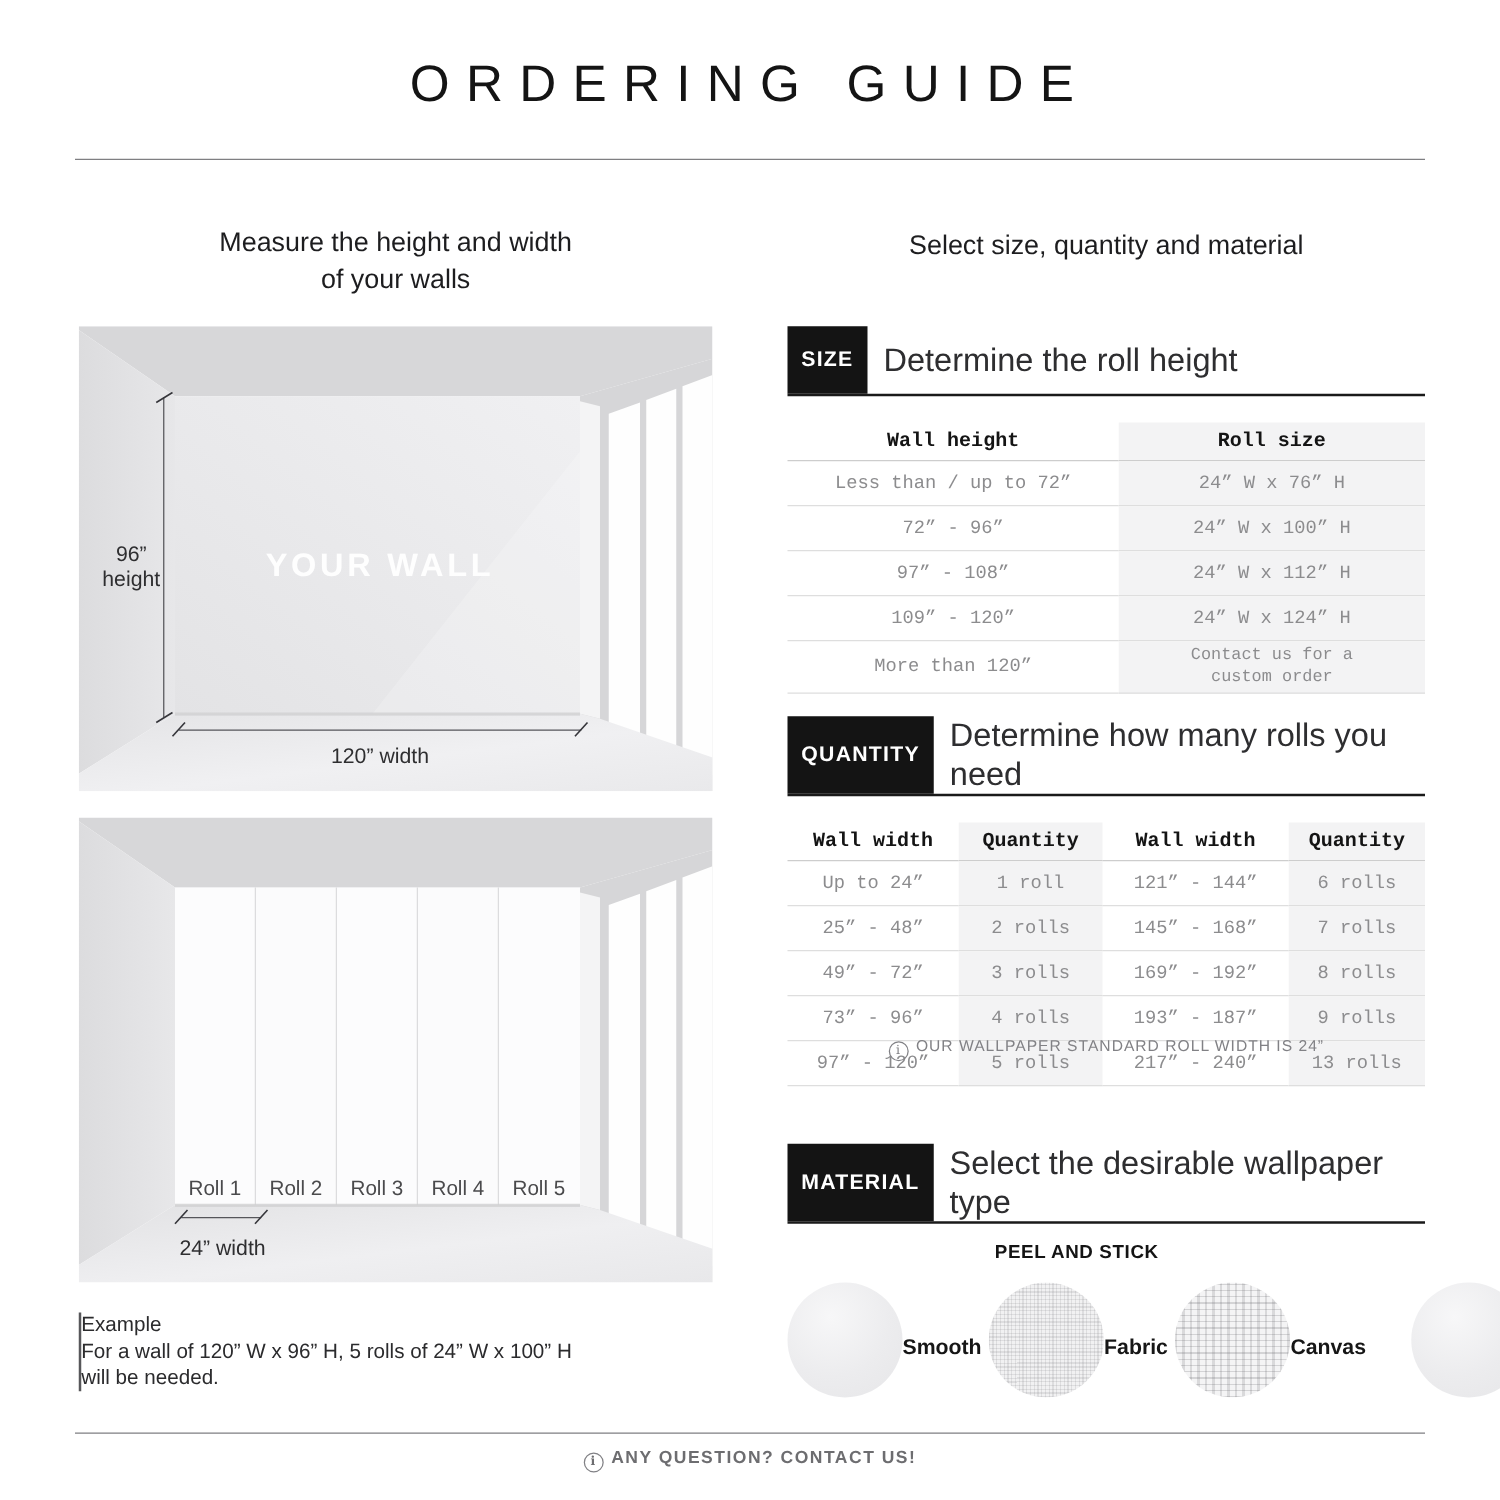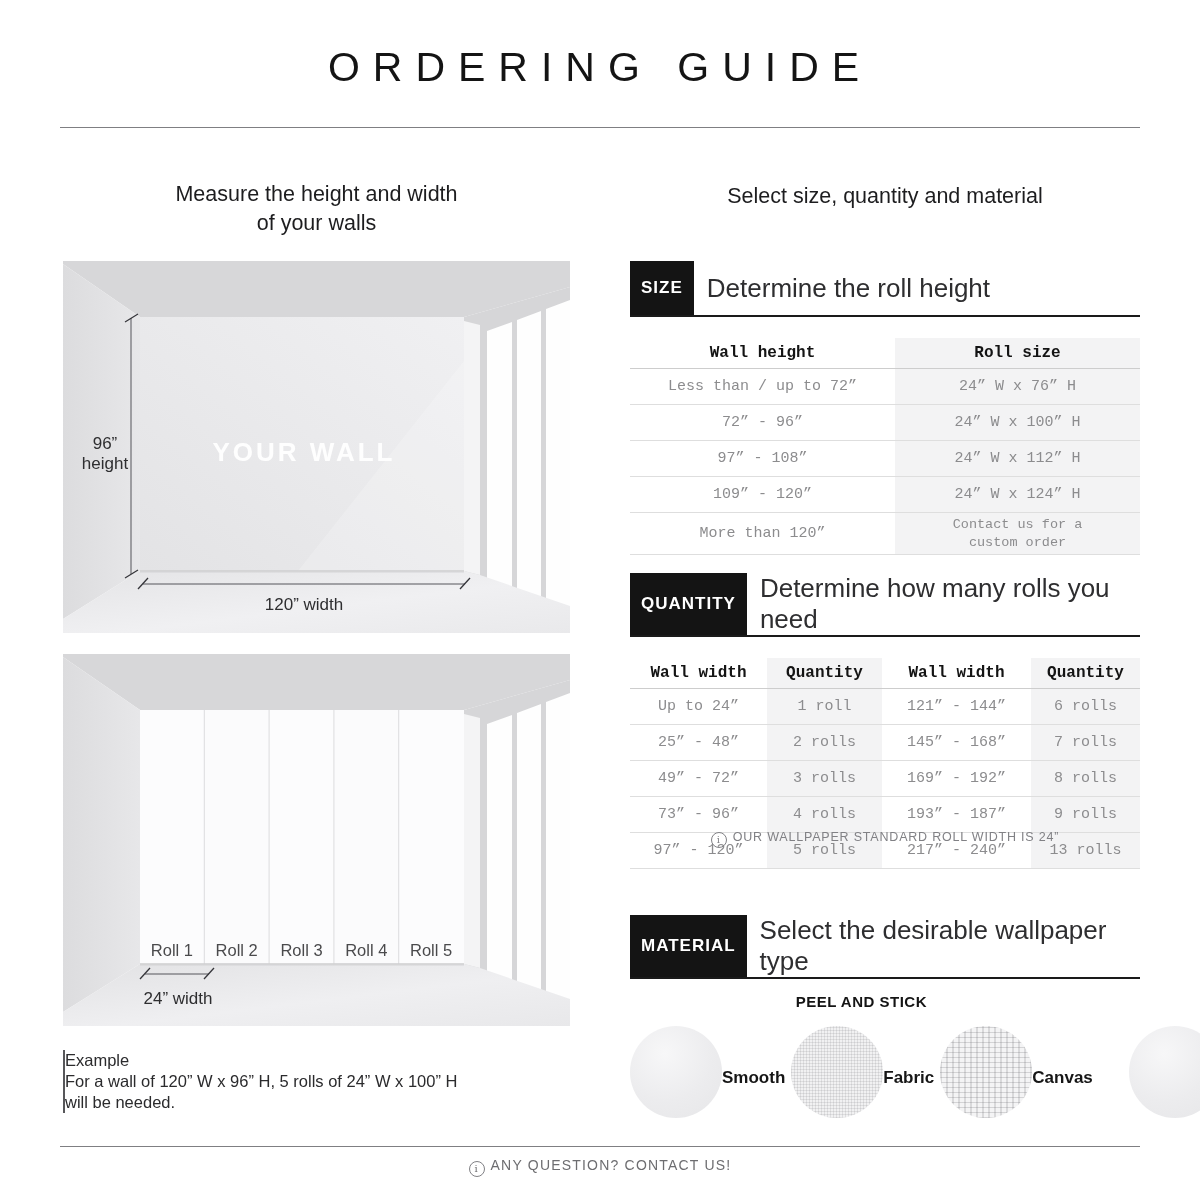--- a/index.html
+++ b/index.html
@@ -51,21 +51,21 @@
   .cell.hdr{font-size:16px;font-weight:bold;color:#141414;min-height:30px;
       border-bottom:1px solid #cdcdcd;}
   .cell.shade{background:#f3f3f4;}
   .cell .small-wrap{font-size:13.5px;line-height:1.3;max-width:150px;display:block;}
   .row-tall{min-height:41px;}
 
   
   .roll-note{position:absolute;top:830px;left:630px;width:510px;text-align:center;
       font-size:12.5px;letter-spacing:0.8px;color:#818185;}
   .footer-note{position:absolute;top:1157px;left:0;width:1200px;text-align:center;
-      font-size:14px;letter-spacing:1.2px;color:#6d6d70;}
+      font-size:14px;letter-spacing:1.2px;color:#6d6d70;font-weight:bold;}
   .info-icon{display:inline-block;width:14px;height:14px;line-height:13px;
       border:1px solid #818185;border-radius:50%;font-size:10px;text-align:center;
       vertical-align:-2px;margin-right:6px;font-family:"DejaVu Serif", serif;}
 
   
   .material-body{display:flex;margin-top:14px;}
   .m-group{display:flex;flex-direction:column;align-items:center;text-align:center;}
   .m-group-title{font-size:15px;font-weight:bold;letter-spacing:0.5px;color:#141414;}
   .swatch-row{display:flex;gap:6px;margin-top:16px;}
   .swatch{display:flex;flex-direction:row;align-items:center;}

